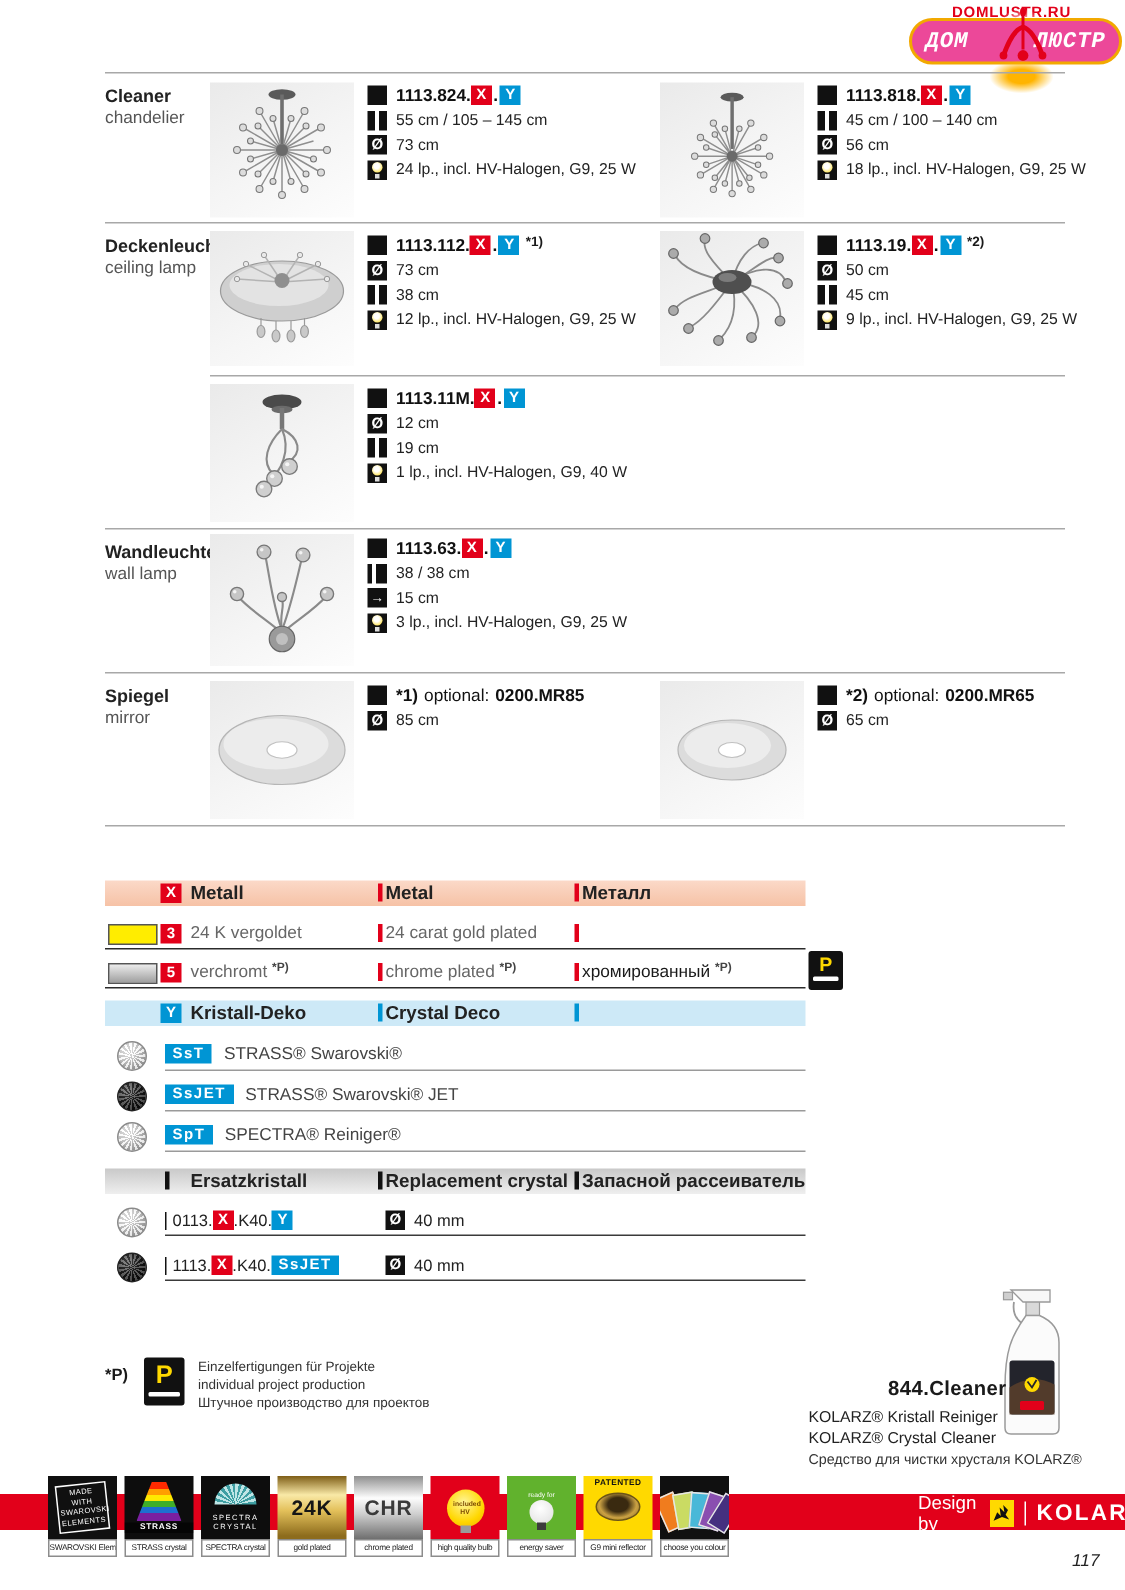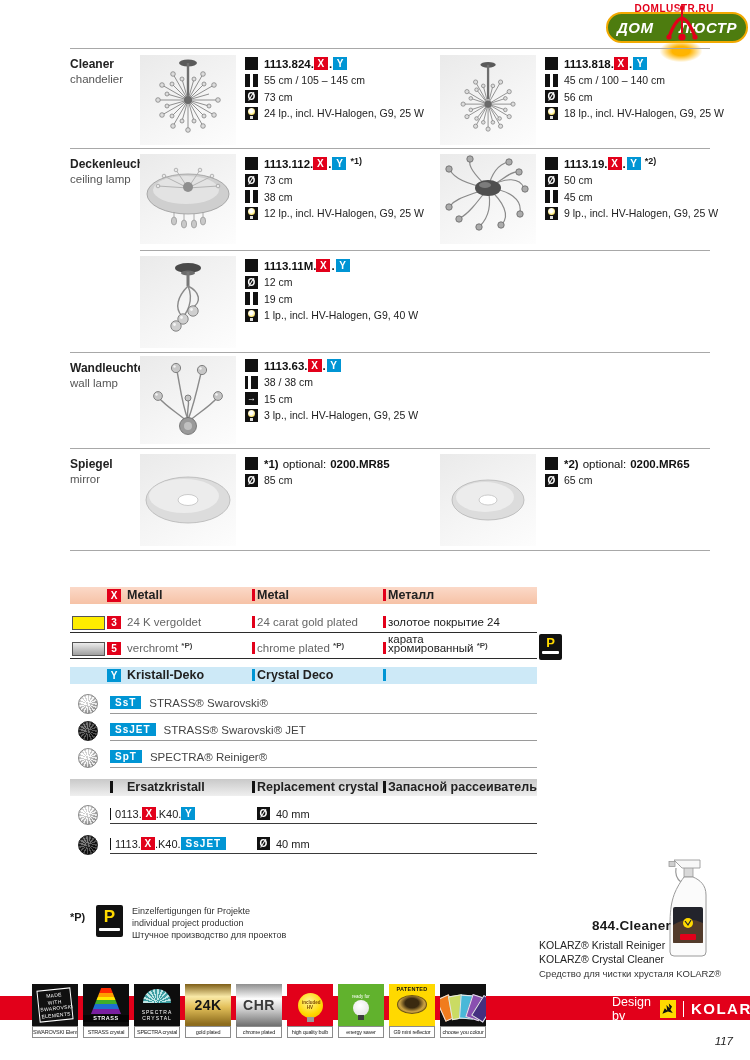--- a/index.html
+++ b/index.html
@@ -1,20 +1,20 @@
 <!DOCTYPE html>
 <html><head>
 <meta charset="utf-8">
 <style>
   html,body{margin:0;padding:0;background:#fff;}
   body{width:750px;height:1060px;position:relative;overflow:hidden;
        font-family:"Liberation Sans", sans-serif;color:#1a1a1a;}
   
   #site-url{position:absolute;right:36px;top:3px;color:#e2001a;font-weight:bold;font-size:10px;letter-spacing:.5px;}
-  #logo{position:absolute;left:606px;top:12px;width:142px;height:31px;background:#4d7c0f;border:2px solid #f2a900;border-radius:16px;display:flex;align-items:center;justify-content:space-between;padding:0 9px;box-sizing:border-box;}
+  #logo{position:absolute;left:606px;top:12px;width:142px;height:31px;background:#ec4899;border:2px solid #f2a900;border-radius:16px;display:flex;align-items:center;justify-content:space-between;padding:0 9px;box-sizing:border-box;font-family:Liberation Mono, monospace;}
   #logo .wordmark{color:#fff;font-weight:bold;font-size:15px;font-style:italic;letter-spacing:.5px;}
   #logo-burst{position:absolute;left:661px;top:6px;width:40px;height:44px;background:radial-gradient(ellipse at center,#fff 0 38%,rgba(255,255,255,0) 72%);border-radius:50%;}
   #logo-glow{position:absolute;left:660px;top:40px;width:42px;height:22px;background:radial-gradient(ellipse at center,#ffb400 0 30%,rgba(255,180,0,0) 72%);}
   #logo-chand{position:absolute;left:664px;top:4px;}
   
   .hl{position:absolute;height:1px;background:#a8a8a8;}
   #hl1{left:70px;top:48px;width:640px;}
   #hl2{left:70px;top:148px;width:640px;}
   #hl3{left:140px;top:250px;width:570px;}
   #hl4{left:70px;top:352px;width:640px;}
@@ -566,21 +566,20 @@
   <span class="vbar rbar vb3"></span>
   <span class="c3">Металл</span>
 </div>
 <div class="leg-row fin" id="fin1">
   <span class="swatch sw-gold"></span>
   <span class="bdg red b1">3</span>
   <span class="c1 de">24 K vergoldet</span>
   <span class="vbar rbar vb2"></span>
   <span class="c2 en">24 carat gold plated</span>
   <span class="vbar rbar vb3"></span>
-  <span class="c3 ru">золотое покрытие 24 карата</span>
 </div>
 <div class="uline" id="ul-f1"></div>
 <div class="leg-row fin" id="fin2">
   <span class="swatch sw-chrome"></span>
   <span class="bdg red b1">5</span>
   <span class="c1 de"><span>verchromt</span>&nbsp;<span class="sup">*P)</span></span>
   <span class="vbar rbar vb2"></span>
   <span class="c2 en"><span>chrome plated</span>&nbsp;<span class="sup">*P)</span></span>
   <span class="vbar rbar vb3"></span>
   <span class="c3 ru"><span>хромированный</span>&nbsp;<span class="sup">*P)</span></span>

